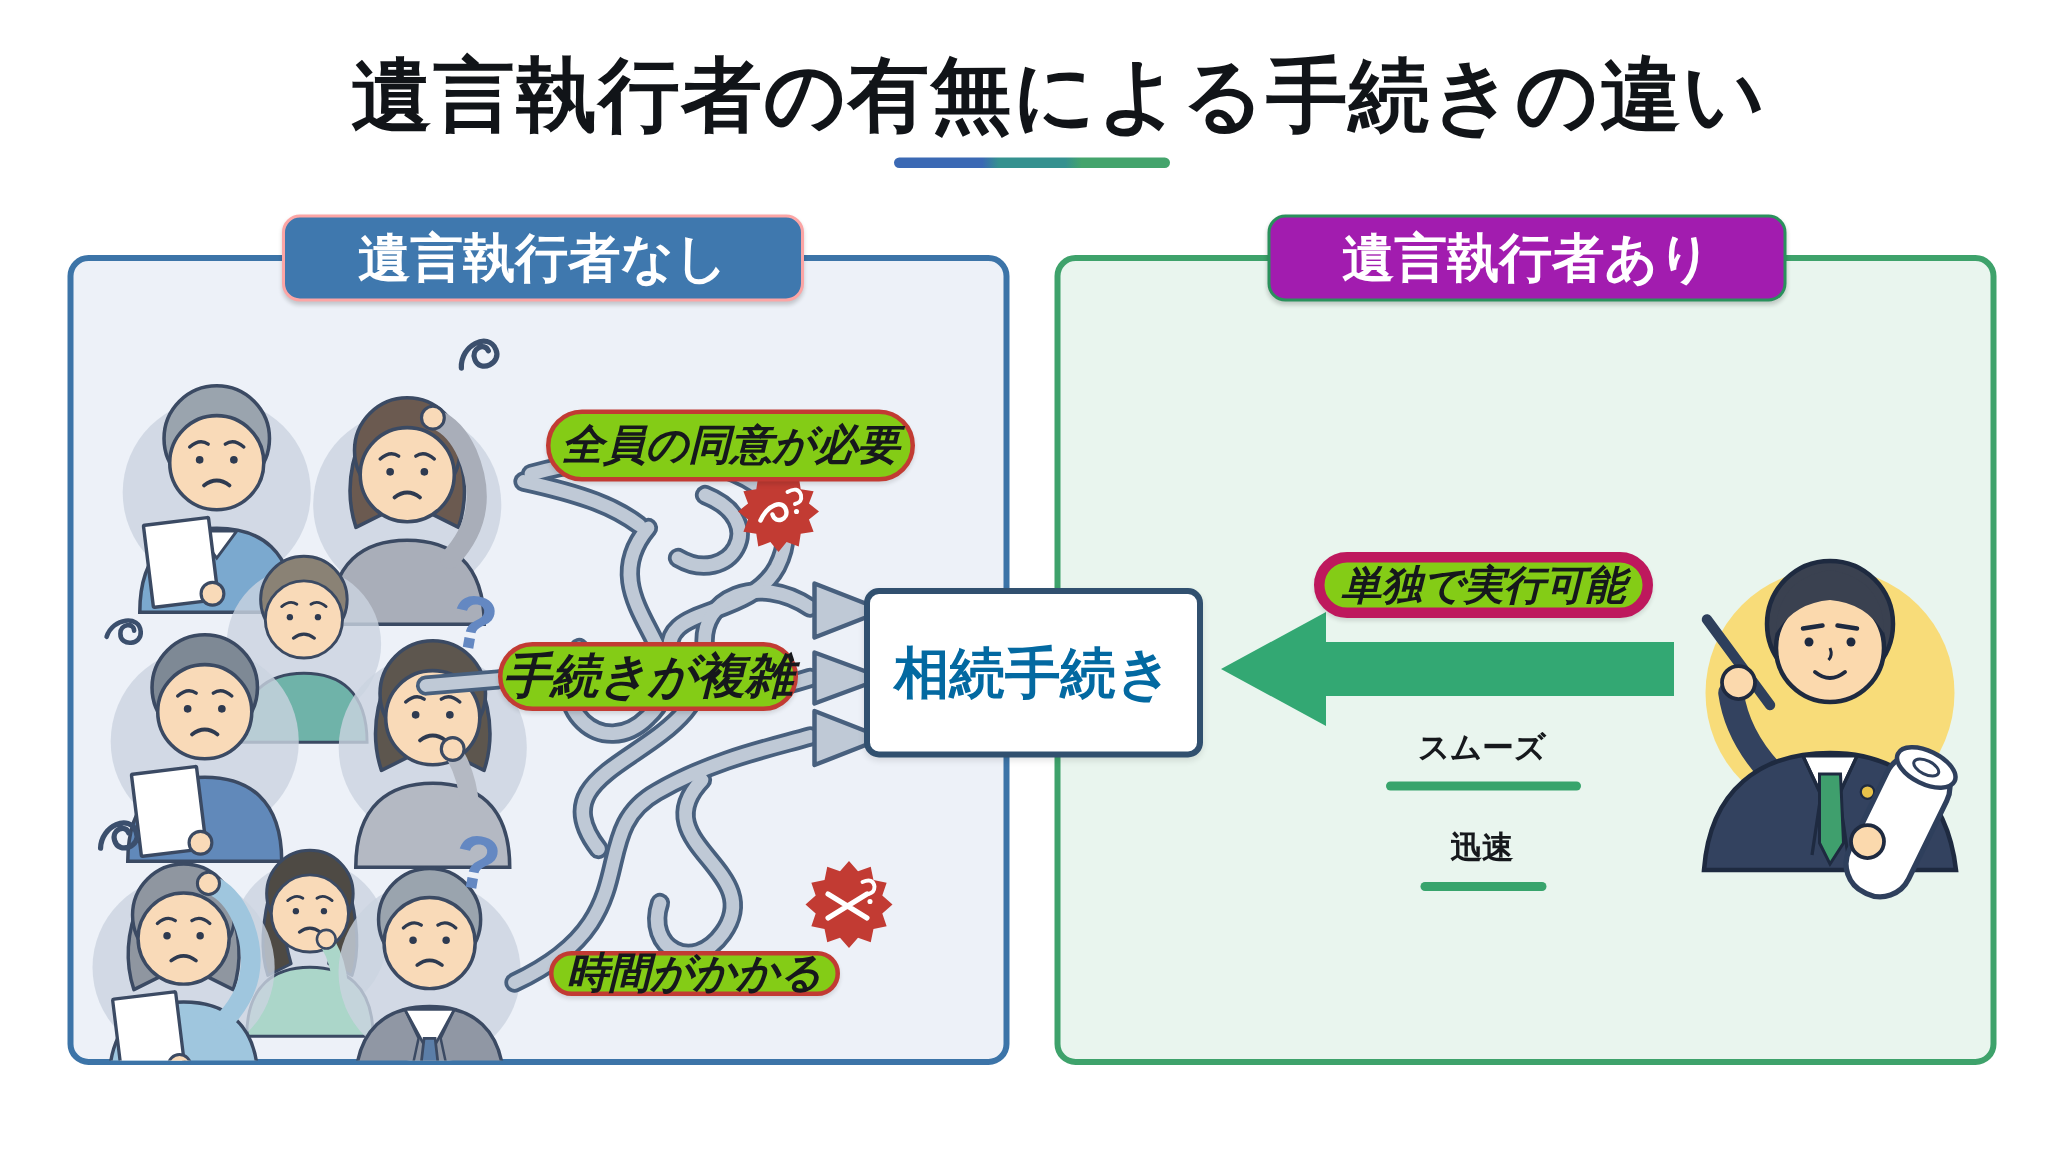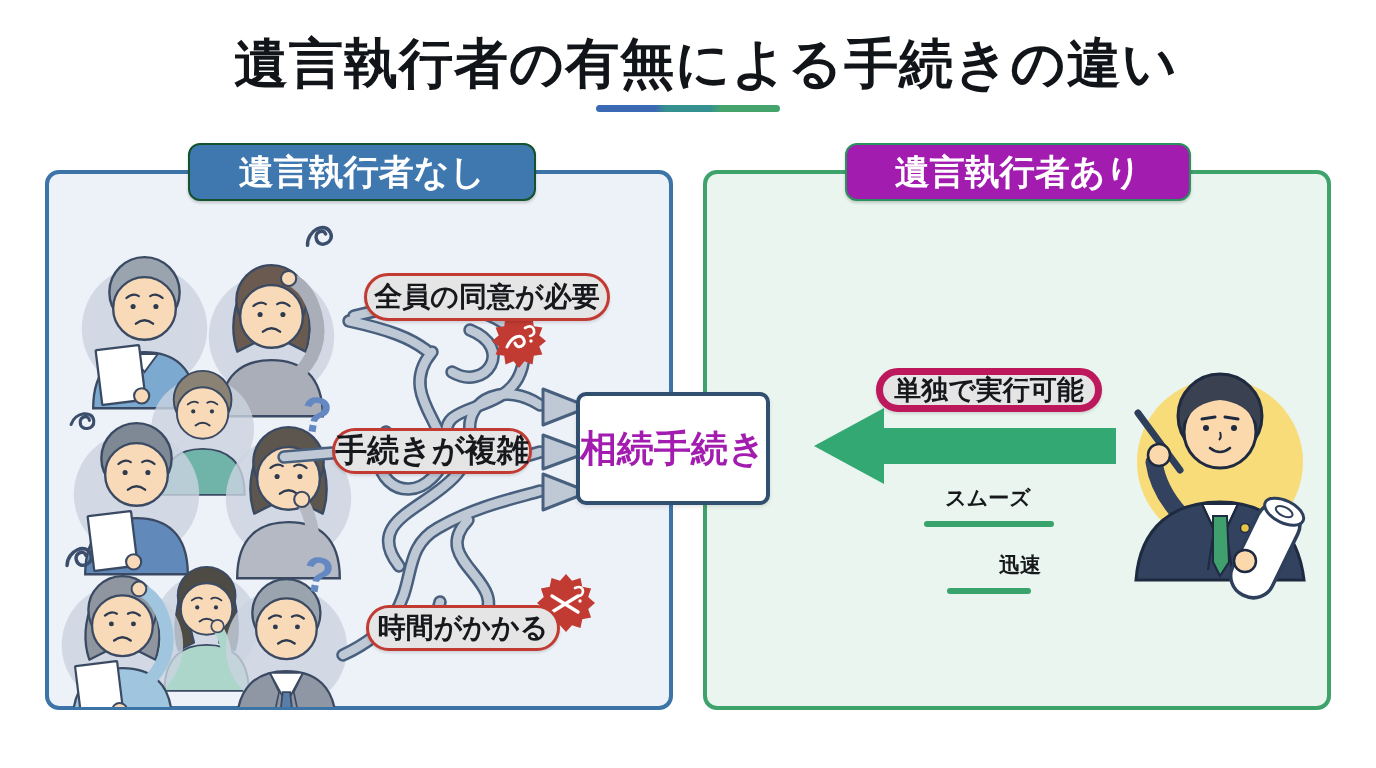--- a/index.html
+++ b/index.html
@@ -29,50 +29,50 @@
   .panel-right{
     left:703px;top:170px;width:628px;height:540px;
     background:#e9f5ee;border:4px solid #3ea26b;
   }
   .panel-badge{
     height:54px;border-radius:12px;z-index:3;
     display:flex;align-items:center;justify-content:center;
     color:#ffffff;font-size:35px;font-weight:800;white-space:nowrap;
     box-shadow:0 2px 3px rgba(0,0,0,0.18);
   }
-  .badge-left{left:188px;top:143px;width:344px;background:#3f78ae;border:2px solid #14532d;}
+  .badge-left{left:188px;top:143px;width:344px;background:#3f78ae;border:2px solid #fca5a5;}
   .badge-right{left:845px;top:143px;width:342px;background:#a21caf;border:2px solid #2a915c;}
   
   .pill{
-    background:#e5e5e5;border-radius:26px;z-index:3;
+    background:#84cc16;border-radius:26px;z-index:3;
     display:flex;align-items:center;justify-content:center;
     font-weight:800;color:#16181c;white-space:nowrap;
-    box-shadow:0 2px 3px rgba(0,0,0,0.12);box-sizing:border-box;
+    box-shadow:0 2px 3px rgba(0,0,0,0.12);box-sizing:border-box;font-style:italic;
   }
   .pill-red{border:3.5px solid #c23b33;}
   .pill-green{border:7px solid #be185d;}
   .pill-1{left:364px;top:273px;width:246px;height:48px;font-size:28px;}
   .pill-2{left:332px;top:428px;width:200px;height:46px;font-size:32px;}
-  .pill-3{left:366px;top:605px;width:194px;height:46px;font-size:28px;}
+  .pill-3{left:366px;top:634px;width:194px;height:30px;font-size:28px;}
   .pill-benefit{left:876px;top:368px;width:226px;height:44px;font-size:27px;}
   
   .center-box{
-    left:576px;top:392px;width:194px;height:113px;z-index:3;
+    left:576px;top:392px;width:226px;height:113px;z-index:3;
     background:#ffffff;border:4px solid #31506f;border-radius:10px;
     display:flex;align-items:center;justify-content:center;
-    font-size:37px;font-weight:900;color:#a21caf;white-space:nowrap;
+    font-size:37px;font-weight:900;color:#0369a1;white-space:nowrap;
     box-shadow:0 2px 4px rgba(0,0,0,0.10);box-sizing:border-box;
   }
   
   .keyword{
     z-index:3;width:176px;text-align:center;
     font-size:21px;font-weight:800;color:#16181c;white-space:nowrap;
   }
   .kw-1{left:900px;top:484px;}
-  .kw-2{left:932px;top:551px;}
+  .kw-2{left:900px;top:551px;}
   .kw-underline{height:6px;background:#38a46c;border-radius:3px;z-index:3;}
   .kwu-1{left:924px;top:521px;width:130px;}
   .kwu-2{left:947px;top:588px;width:84px;}
   
   .illus{left:0;top:0;z-index:2;pointer-events:none;}
 </style>
 </head>
 <body>
 
 <div class="abs page-title">遺言執行者の有無による手続きの違い</div>

